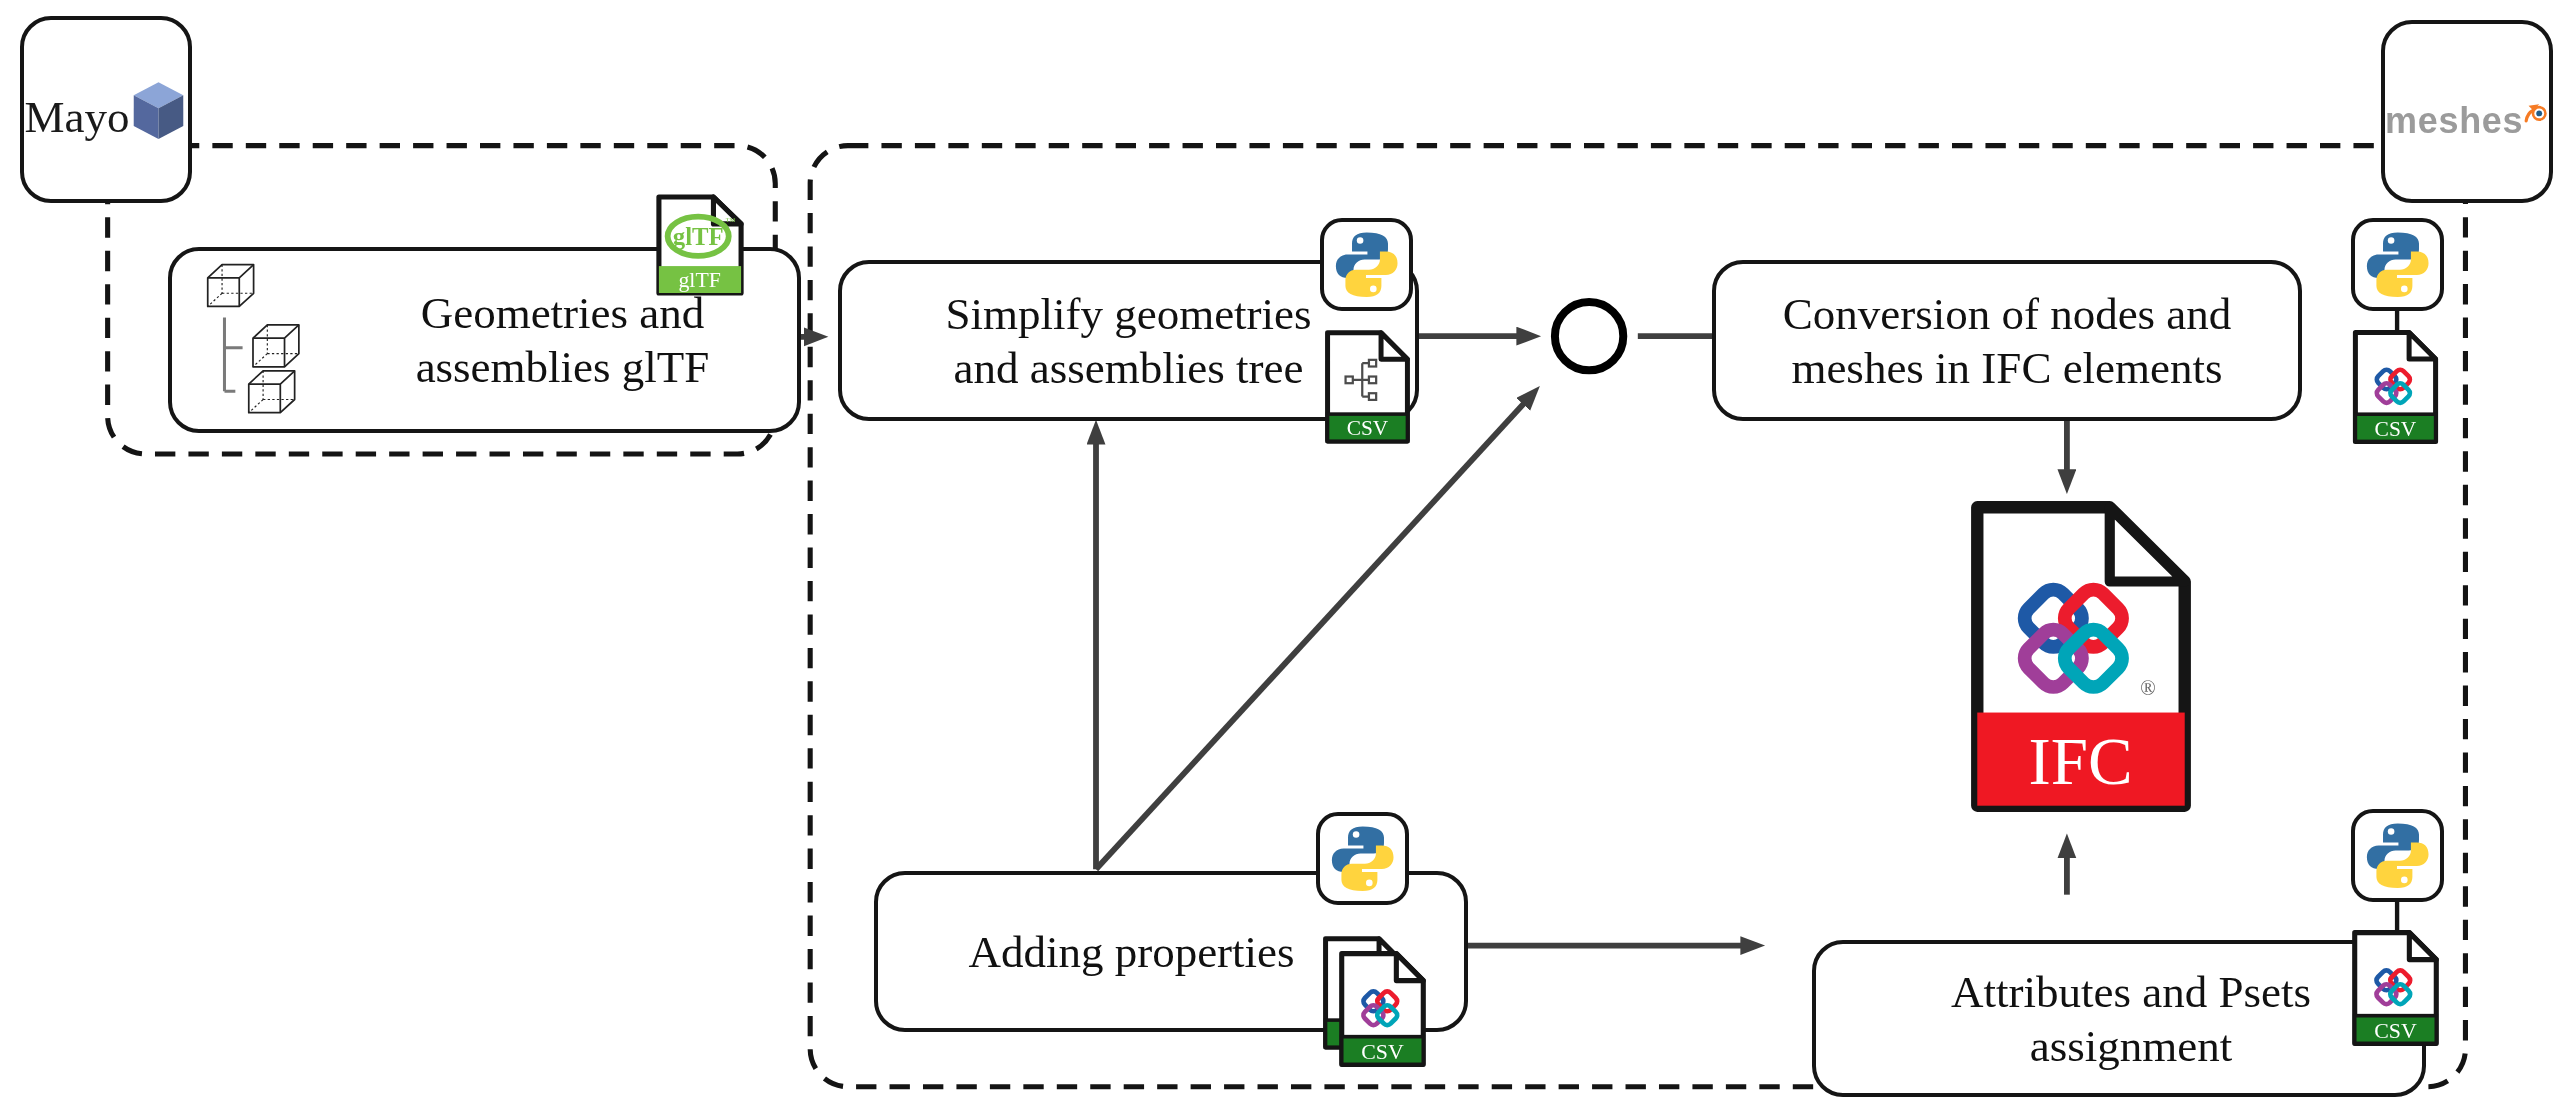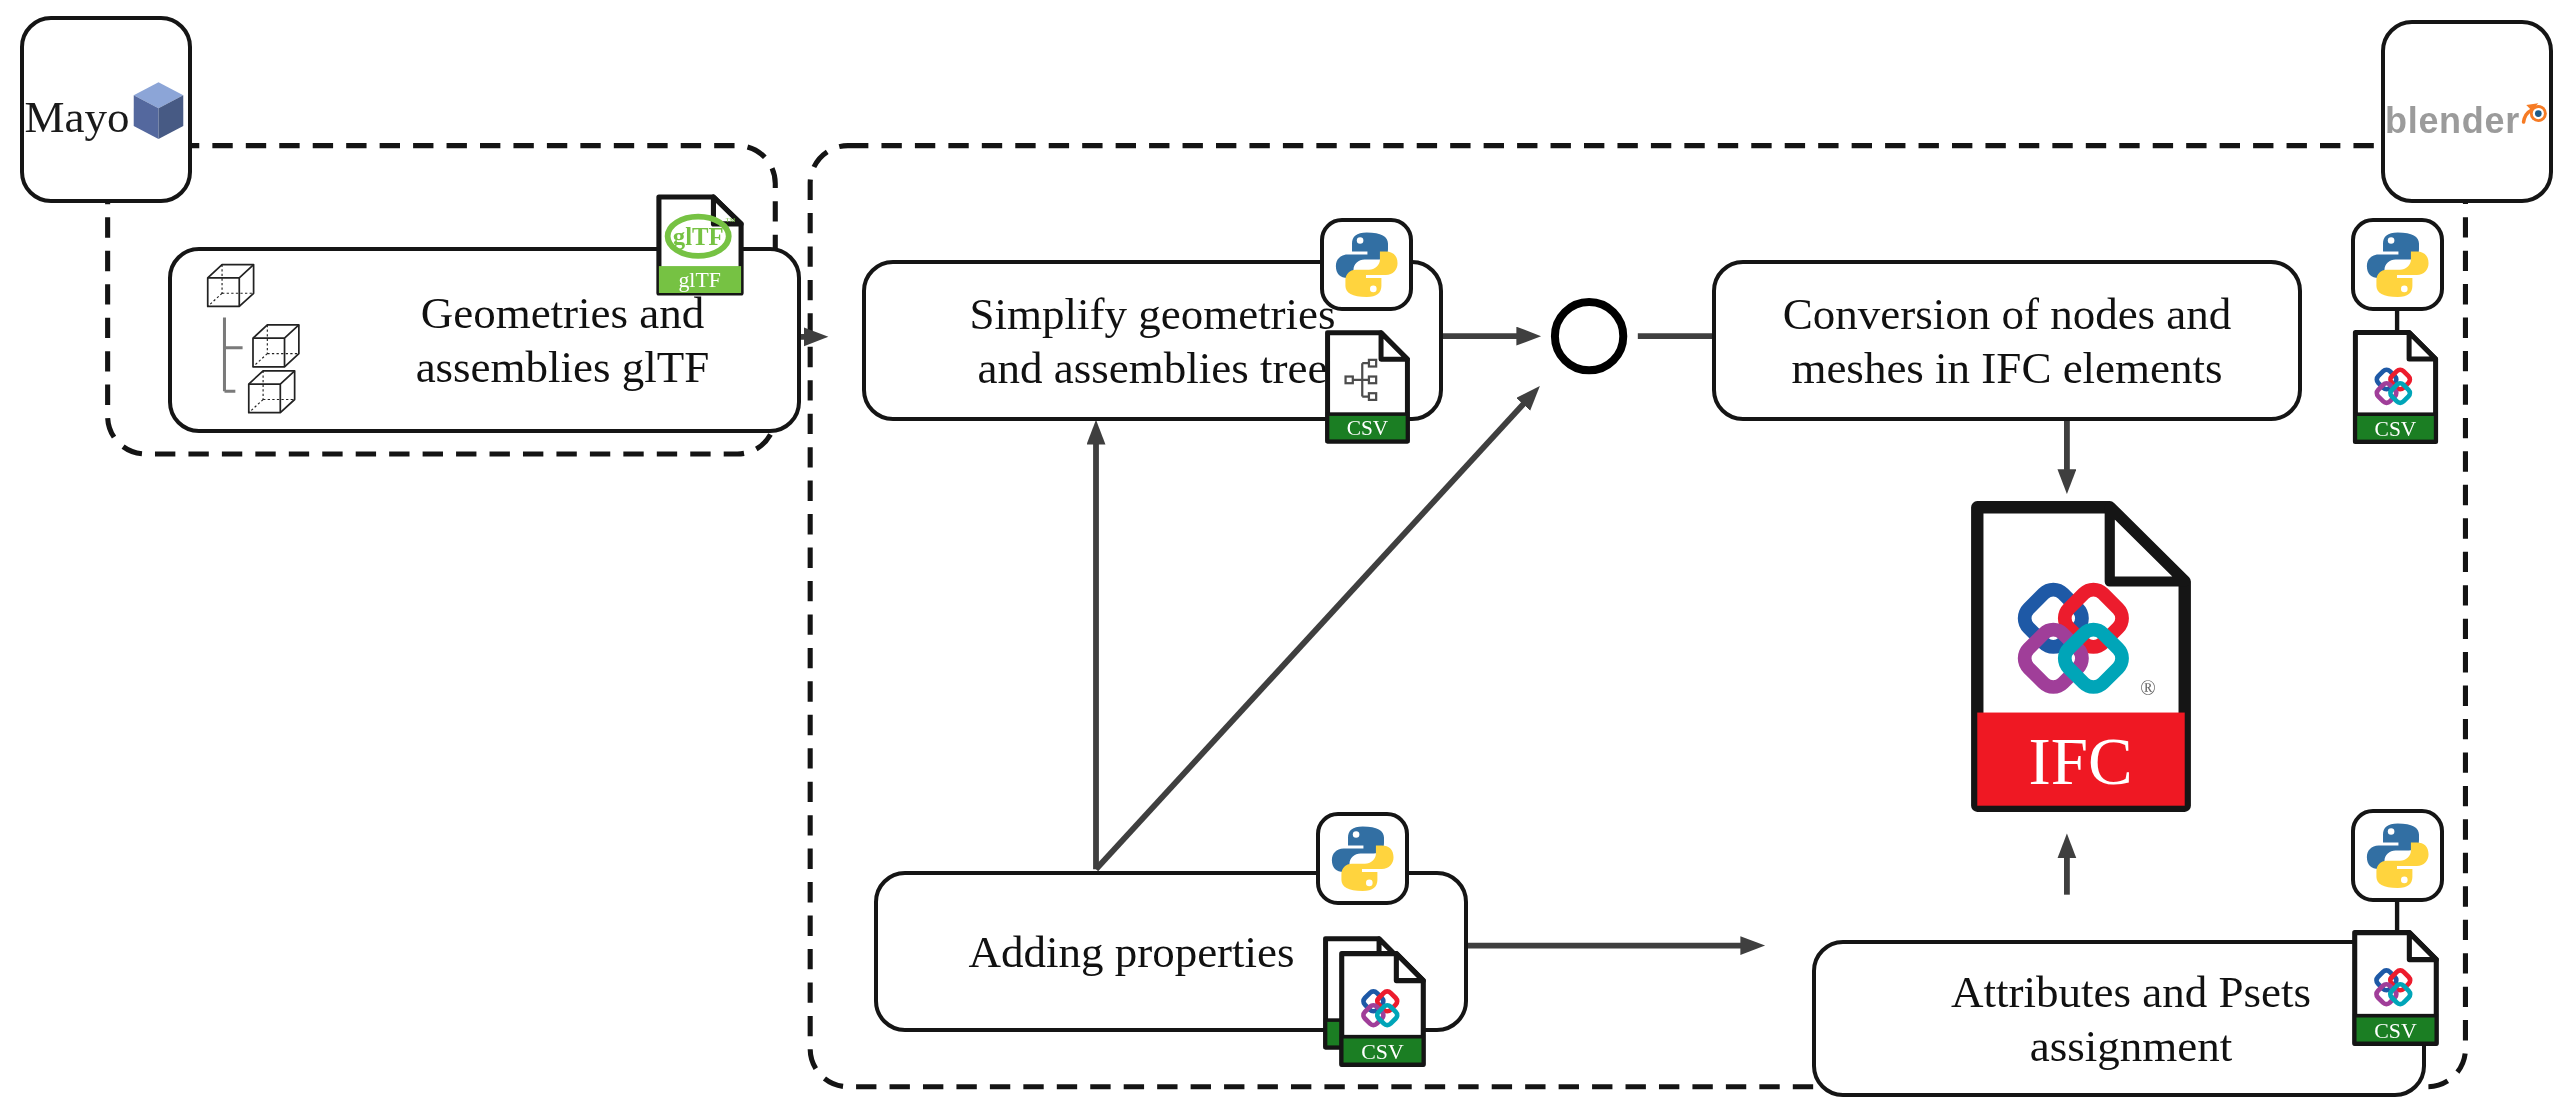--- a/index.html
+++ b/index.html
@@ -110,21 +110,21 @@
   <div class="logo-card" style="left:20.4px;top:16px;width:164px;height:179px;">
     <div class="mayo-label">Mayo</div>
     <svg width="95" height="102" viewBox="0 0 100 110">
       <polygon points="50,8 92,30 50,52 8,30" fill="#8ca5d7"></polygon>
       <polygon points="8,30 50,52 50,104 8,82" fill="#54689e"></polygon>
       <polygon points="92,30 50,52 50,104 92,82" fill="#475a84"></polygon>
     </svg>
   </div>
 
   <div class="logo-card" style="left:2381px;top:20.4px;width:164px;height:175px;">
-    <div class="blender-label">blender</div>
+    <div class="blender-label">meshes</div>
     <svg width="122" height="96" viewBox="0 0 130 110">
       <path d="M16,100 C20,70 32,56 52,46" stroke="#f67b24" stroke-width="16" fill="none" stroke-linecap="round"></path>
       <polygon points="28,24 82,16 52,48" fill="#f67b24"></polygon>
       <circle cx="82" cy="62" r="38" fill="#f67b24"></circle>
       <circle cx="82" cy="62" r="25" fill="#ffffff"></circle>
       <circle cx="82" cy="62" r="15" fill="#1f5b87"></circle>
     </svg>
   </div>
 
   <div id="box-geometries" class="pbox" style="left:128px;top:247px;width:625px;height:178px;">
@@ -137,21 +137,21 @@
       <g transform="translate(68,176) scale(0.95)">
           <use href="#wire-cube"></use>
         </g>
     </svg>
     <div class="txt">
       <div class="l">Geometries and</div>
       <div class="l">assemblies glTF</div>
     </div>
   </div>
 
-  <div class="pbox" style="left:822px;top:260px;width:573px;height:153px;">
+  <div class="pbox" style="left:798px;top:260px;width:573px;height:153px;">
     <div class="l">Simplify geometries</div>
     <div class="l">and assemblies tree</div>
   </div>
 
   <div class="pbox" style="left:1672px;top:260px;width:582px;height:153px;">
     <div class="l">Conversion of nodes and</div>
     <div class="l">meshes in IFC elements</div>
   </div>
 
   <div class="pbox" style="left:1772px;top:940px;width:582px;height:149px;padding-left:24px;">

